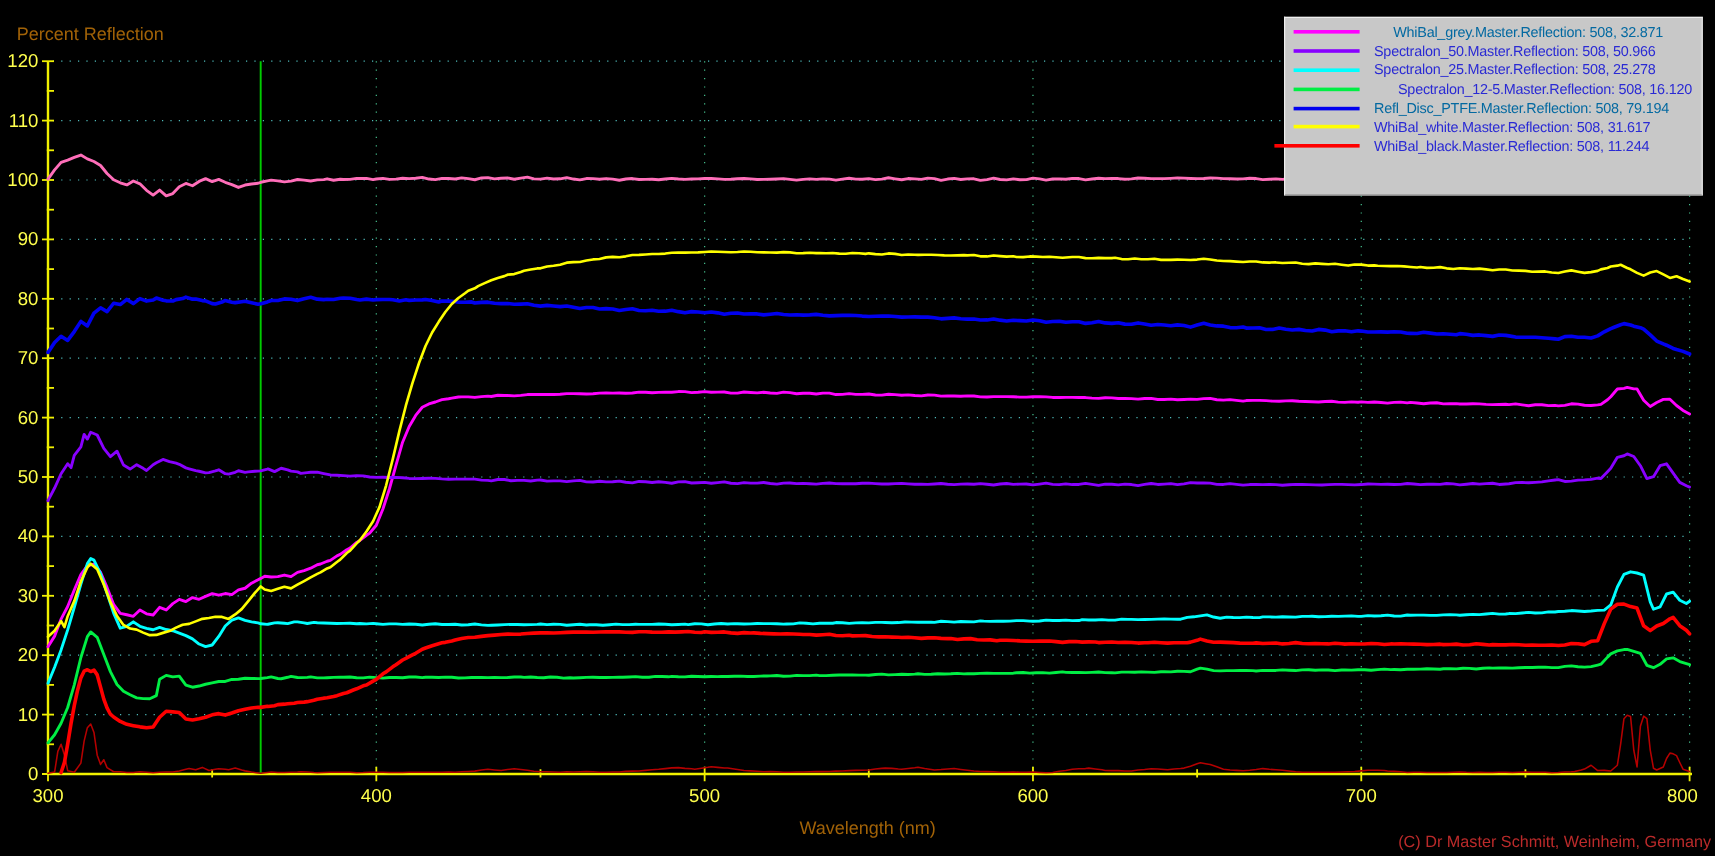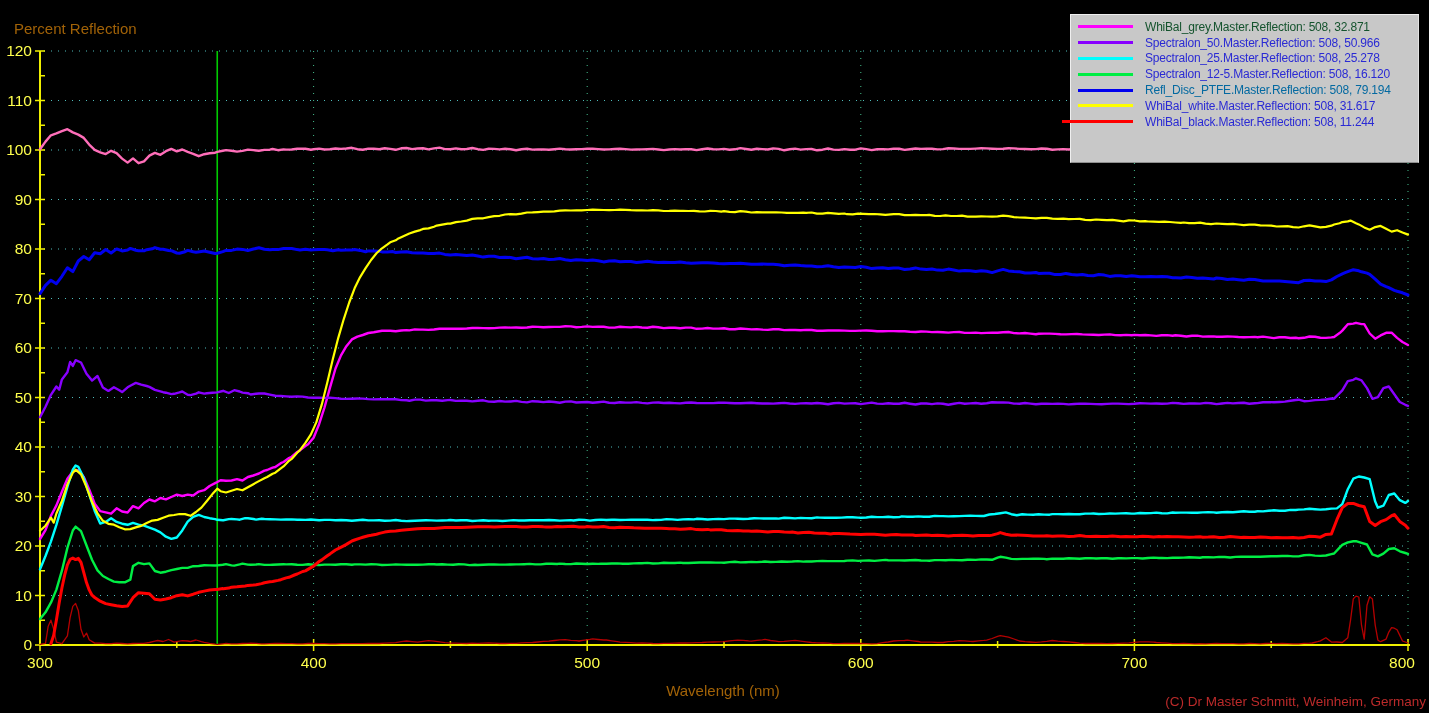--- a/index.html
+++ b/index.html
@@ -133,33 +133,33 @@
 
   <div id="chart-title" class="overlay-label">Percent Reflection</div>
 
   <div id="x-axis-title" class="overlay-label">Wavelength (nm)</div>
 
   <div id="copyright">(C) Dr Master Schmitt, Weinheim, Germany</div>
 
   <div id="legend" style="background: rgb(200, 200, 200);">
       <div class="legend-row">
         <div class="legend-swatch" style="background: rgb(255, 0, 255); height: 3px;"></div>
-        <span class="legend-label" style="color: #14532d;">WhiBal_grey.Master.Reflection: 508, 32.871</span>
+        <span class="legend-label" style="color: #0369a1; margin-left: 16px;">WhiBal_grey.Master.Reflection: 508, 32.871</span>
       </div>
       <div class="legend-row">
         <div class="legend-swatch" style="background: rgb(136, 0, 255); height: 3px;"></div>
         <span class="legend-label" style="color: rgb(42, 42, 212);">Spectralon_50.Master.Reflection: 508, 50.966</span>
       </div>
       <div class="legend-row">
         <div class="legend-swatch" style="background: rgb(0, 255, 255); height: 3px;"></div>
         <span class="legend-label" style="color: rgb(42, 42, 212);">Spectralon_25.Master.Reflection: 508, 25.278</span>
       </div>
       <div class="legend-row">
         <div class="legend-swatch" style="background: rgb(0, 238, 68); height: 3px;"></div>
-        <span class="legend-label" style="color: rgb(42, 42, 212);">Spectralon_12-5.Master.Reflection: 508, 16.120</span>
+        <span class="legend-label" style="color: rgb(42, 42, 212); margin-left: 20px;">Spectralon_12-5.Master.Reflection: 508, 16.120</span>
       </div>
       <div class="legend-row">
         <div class="legend-swatch" style="background: rgb(0, 0, 238); height: 3px;"></div>
         <span class="legend-label" style="color: #0369a1;">Refl_Disc_PTFE.Master.Reflection: 508, 79.194</span>
       </div>
       <div class="legend-row">
         <div class="legend-swatch" style="background: rgb(255, 255, 0); height: 3px;"></div>
         <span class="legend-label" style="color: rgb(42, 42, 212);">WhiBal_white.Master.Reflection: 508, 31.617</span>
       </div>
       <div class="legend-row">

